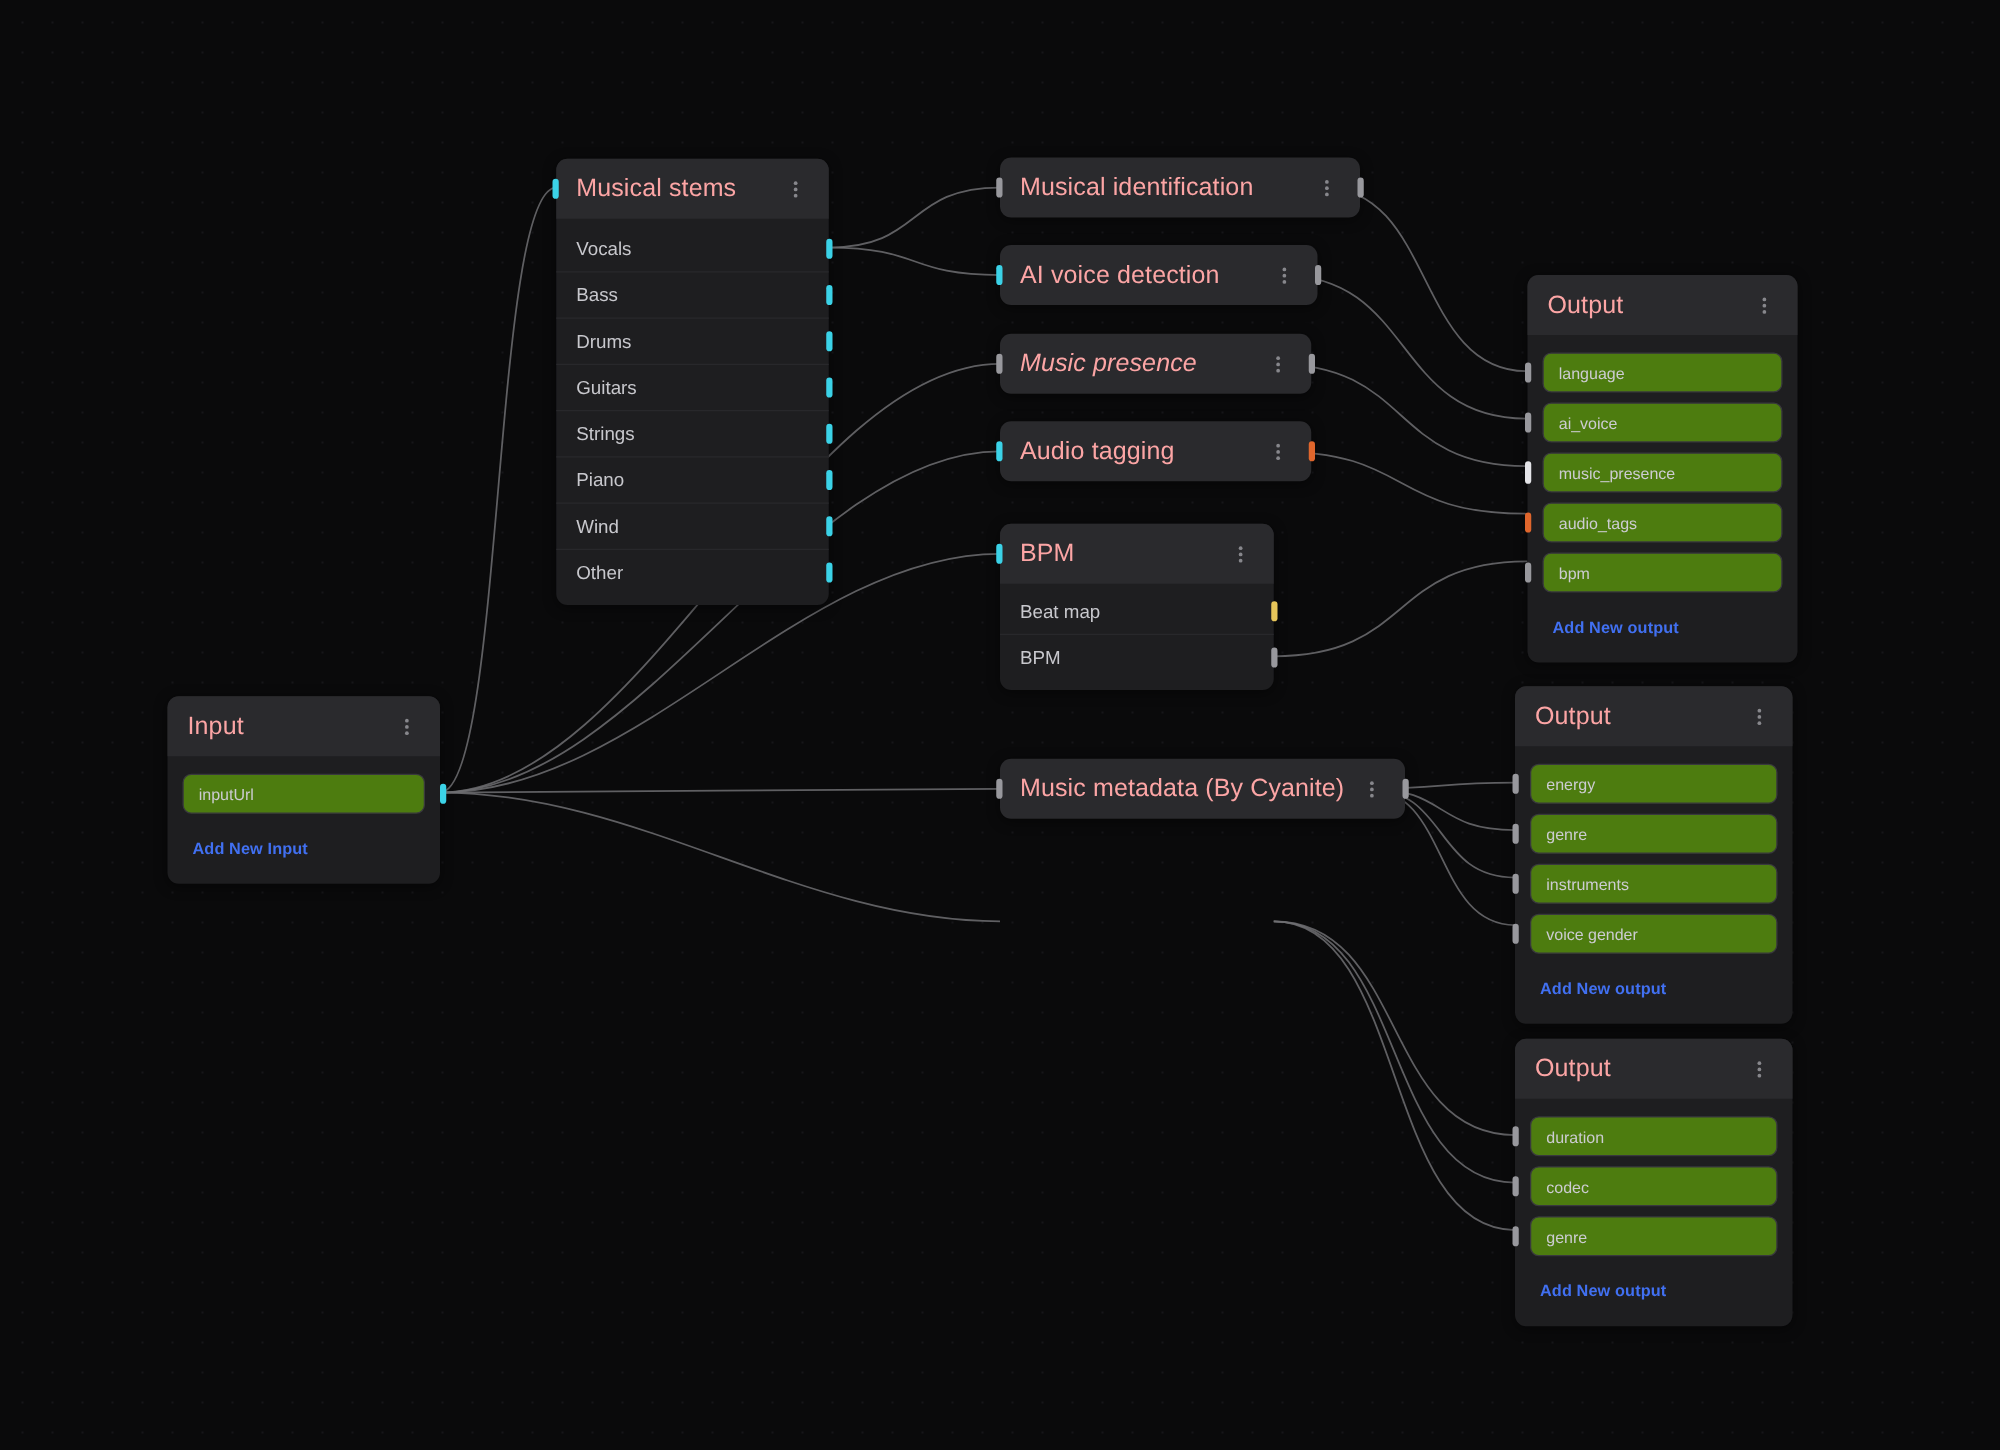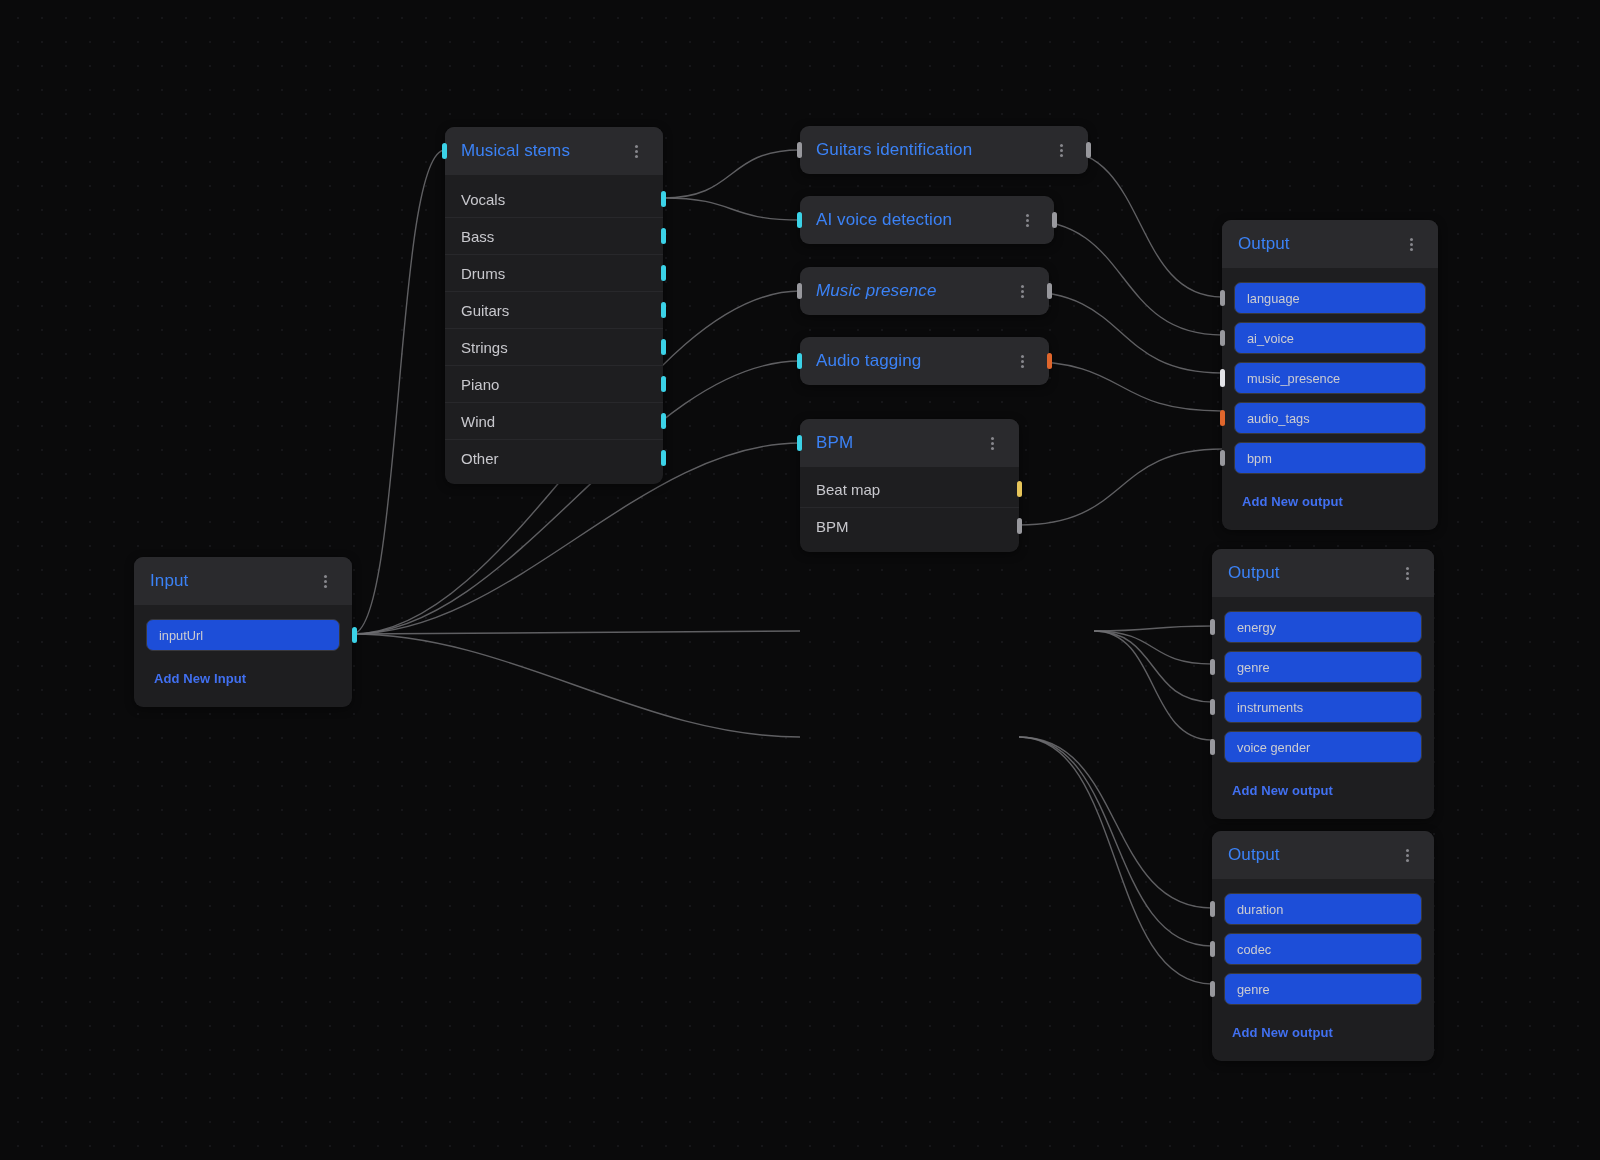--- a/index.html
+++ b/index.html
@@ -16,37 +16,37 @@
 
   .node{
     position:absolute;z-index:2;border-radius:9px;
     background:#1e1e20;box-shadow:0 2px 10px rgba(0,0,0,.45);
   }
   .head{
     position:relative;height:48px;display:flex;align-items:center;
     background:#2a2a2d;border-radius:9px 9px 0 0;padding:0 14px 0 16px;
   }
   .node.single{display:flex;align-items:center;background:#2a2a2d;padding:0 14px 0 16px;height:48px;}
-  .title{font-size:17px;color:#3b82f6;letter-spacing:.1px;white-space:nowrap;}
+  .title{font-size:20px;color:#fca5a5;letter-spacing:.1px;white-space:nowrap;}
   .kebab{
     margin-left:auto;width:26px;height:26px;display:flex;align-items:center;justify-content:center;
     border-radius:5px;cursor:pointer;flex:0 0 auto;
   }
   .kebab i{display:block;width:3px;height:3px;border-radius:50%;background:#87878c;
     box-shadow:0 -5px 0 #87878c, 0 5px 0 #87878c;}
   .body{position:relative;padding:6px 0 8px 0;}
   .row{
     position:relative;height:36px;display:flex;align-items:center;
     padding:0 16px;font-size:15px;color:#c8c8cd;
   }
   .row + .row{border-top:1px solid #28282b;}
   .obody{position:relative;padding:14px 12px 10px 12px;}
   .obox{
     position:relative;height:30px;display:flex;align-items:center;margin-bottom:8px;
-    background:#1d4ed8;border:1px solid #39393d;border-radius:7px;
+    background:#4d7c0f;border:1px solid #39393d;border-radius:7px;
     padding:0 12px;font-size:12.8px;color:#ccccd1;
   }
   .linkrow{height:38px;display:flex;align-items:center;padding:0 8px;}
   .link{font-size:13px;font-weight:700;color:#4170f1;cursor:pointer;letter-spacing:.1px;}
 
   .port{
     position:absolute;width:5px;height:16px;border-radius:3px;top:50%;transform:translateY(-50%);
     z-index:3;cursor:crosshair;
   }
   .port.pl{left:-3px;}
@@ -143,21 +143,21 @@
         </div>
       <div class="row">
           <span>Other</span>
           <span class="port pr cyan"></span>
         </div>
     </div>
   </div>
 
   <div class="node single" style="left:800px;top:126px;width:258px;">
     <span class="port pl gray"></span>
-    <span class="title">Guitars identification</span>
+    <span class="title">Musical identification</span>
     <span class="kebab">
         <i></i>
       </span>
     <span class="port pr gray"></span>
   </div>
 
   <div class="node single" style="left:800px;top:196px;width:224px;">
     <span class="port pl cyan"></span>
     <span class="title">AI voice detection</span>
     <span class="kebab">
@@ -197,20 +197,28 @@
           <span>Beat map</span>
           <span class="port pr yellow"></span>
         </div>
       <div class="row">
           <span>BPM</span>
           <span class="port pr gray"></span>
         </div>
     </div>
   </div>
 
+  <div class="node single" style="left:800px;top:607px;width:294px;">
+    <span class="port pl gray"></span>
+    <span class="title">Music metadata (By Cyanite)</span>
+    <span class="kebab">
+        <i></i>
+      </span>
+    <span class="port pr gray"></span>
+  </div>
 
 
   <div class="node" style="left:1222px;top:220px;width:216px;">
     <div class="head">
       <span class="title">Output</span>
       <span class="kebab">
           <i></i>
         </span>
     </div>
     <div class="obody">

